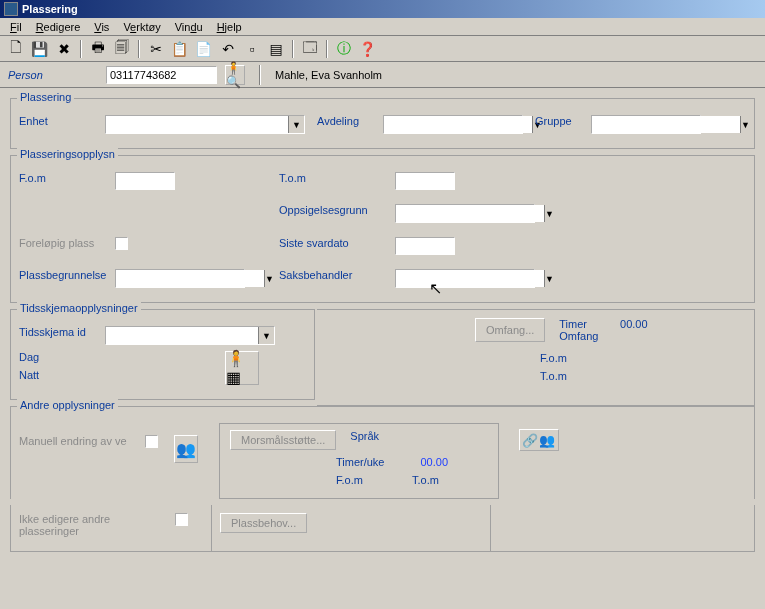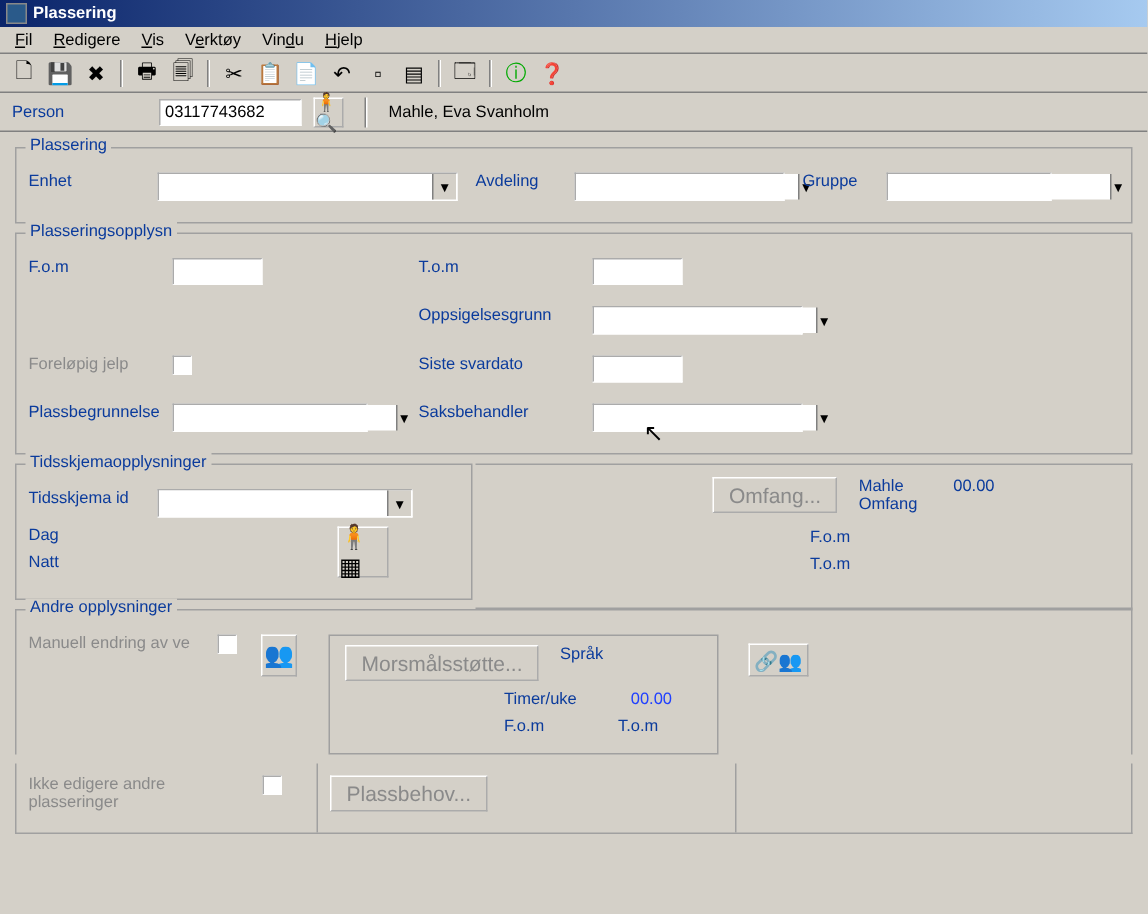--- a/index.html
+++ b/index.html
@@ -133,21 +133,21 @@
 .checkbox {
   width: 13px; height: 13px;
   border: 1px inset #fff;
   background: #fff;
 }
 .btn-3d {
   border: 1px outset #fff;
   background: #d4d0c8;
   padding: 3px 10px;
   font-family: inherit;
-  font-size: 14px;
+  font-size: 11px;
   cursor: pointer;
 }
 .btn-3d.disabled { color: #8a8a8a; }
 .half-panel {
   border: 1px solid #a0a0a0;
   padding: 8px;
 }
 .iconbox {
   width: 34px; height: 34px;
   border: 1px outset #fff;
@@ -196,22 +196,22 @@
   <div class="tbtn">▫</div>
   <div class="tbtn">▤</div>
   <div class="tsep"></div>
   <div class="tbtn">🗔</div>
   <div class="tsep"></div>
   <div class="tbtn" style="color:#0a0">ⓘ</div>
   <div class="tbtn" style="color:#06c">❓</div>
 </div>
 
 <div class="personbar">
-  <span class="label-blue" style="width:90px;">Person</span>
-  <input class="textbox" style="width: 95px;" value="03117743682">
+  <span class="label-blue" style="width:90px;font-style:italic;">Person</span>
+  <input class="textbox" style="width: 111px;" value="03117743682">
   <div class="lookup-btn">🧍🔍</div>
   <div class="person-sep"></div>
   <span>Mahle, Eva Svanholm</span>
 </div>
 
 <div class="content">
 
 <fieldset>
   <legend>Plassering</legend>
   <div class="row">
@@ -246,21 +246,21 @@
     </div>
     <div></div>
     <div class="row">
       <span class="label-blue" style="width:110px">Oppsigelsesgrunn</span>
       <div class="combo" style="width:140px">
             <input style="">
             <div class="arrow">▼</div>
           </div>
     </div>
     <div class="row">
-      <span class="label-gray" style="width:90px">Foreløpig jelp</span>
+      <span class="label-gray" style="width:90px">Foreløpig plass</span>
       <div class="checkbox"></div>
     </div>
     <div class="row">
       <span class="label-blue" style="width:110px">Siste svardato</span>
       <input class="textbox" style="width: 60px;">
     </div>
     <div class="row">
       <span class="label-blue" style="width:90px">Plassbegrunnelse</span>
       <div class="combo" style="width:130px">
             <input style="">
@@ -293,43 +293,43 @@
         <div class="label-blue" style="margin-top:6px">Natt</div>
       </div>
       <div class="iconbox">🧍▦</div>
     </div>
   </fieldset>
 
   <div class="half-panel" style="flex:1; border-left:0;">
     <div class="row" style="justify-content:flex-start; margin-left:150px;">
       <button class="btn-3d disabled">Omfang...</button>
       <div style="margin-left:8px">
-        <div><span class="label-blue">Mahle</span>
+        <div><span class="label-blue">Timer</span>
              <span class="label-blue" style="margin-left:30px">00.00</span></div>
         <div class="label-blue">Omfang</div>
       </div>
     </div>
     <div style="margin-left:215px; margin-top:10px">
       <div class="label-blue" style="margin-bottom:6px">F.o.m</div>
       <div class="label-blue">T.o.m</div>
     </div>
   </div>
 </div>
 
 <fieldset style="border-bottom:0; padding-bottom:0;">
   <legend>Andre opplysninger</legend>
   <div style="display:flex;">
-    <div style="width:200px; padding-right:6px;">
+    <div style="width:200px; padding-right:6px;margin-top:12px;">
       <div class="row">
         <span class="label-gray" style="width:120px">Manuell endring av ve</span>
         <div class="checkbox"></div>
         <div class="iconbox" style="width:24px;height:28px;margin-left:10px">👥</div>
       </div>
     </div>
-    <div style="border:1px solid #a0a0a0; padding:6px 10px; width:260px;">
+    <div style="border:1px solid #a0a0a0; padding:6px 10px; width:280px;">
       <div class="row">
         <button class="btn-3d disabled">Morsmålsstøtte...</button>
         <span class="label-blue" style="margin-left:8px">Språk</span>
       </div>
       <div class="row" style="justify-content:flex-start;">
         <span style="width:100px"></span>
         <span class="label-blue">Timer/uke</span>
         <span class="val-blue" style="margin-left:30px">00.00</span>
       </div>
       <div class="row" style="justify-content:flex-start;">

